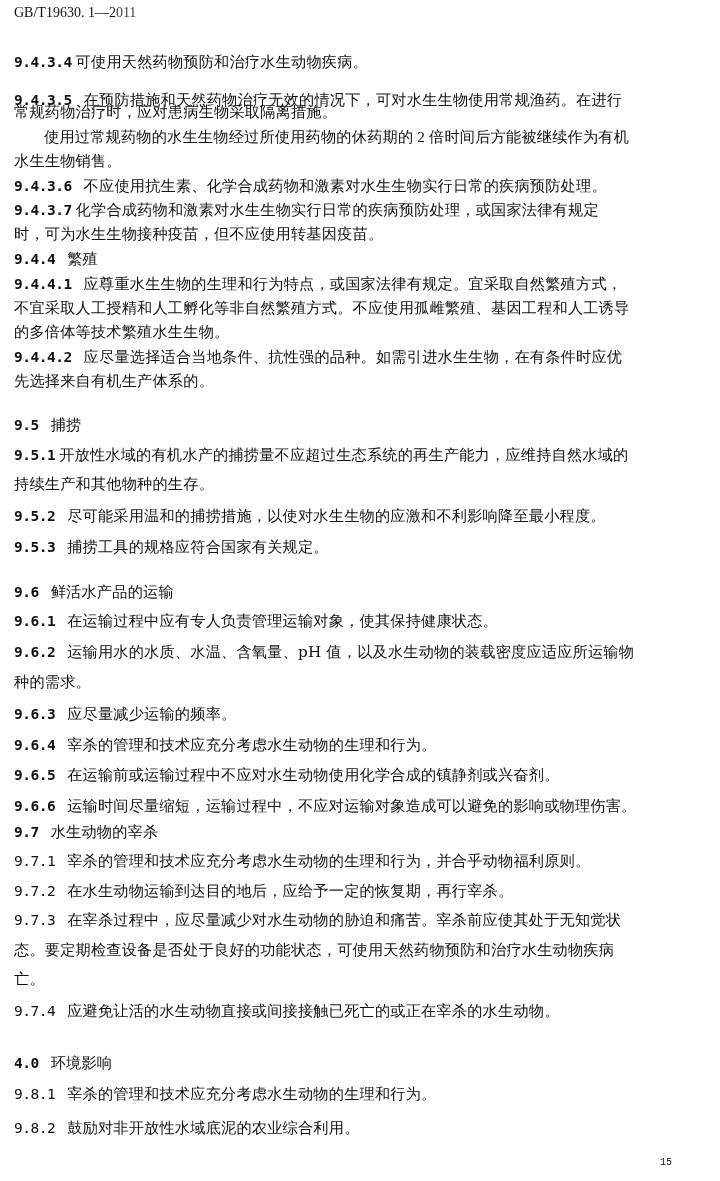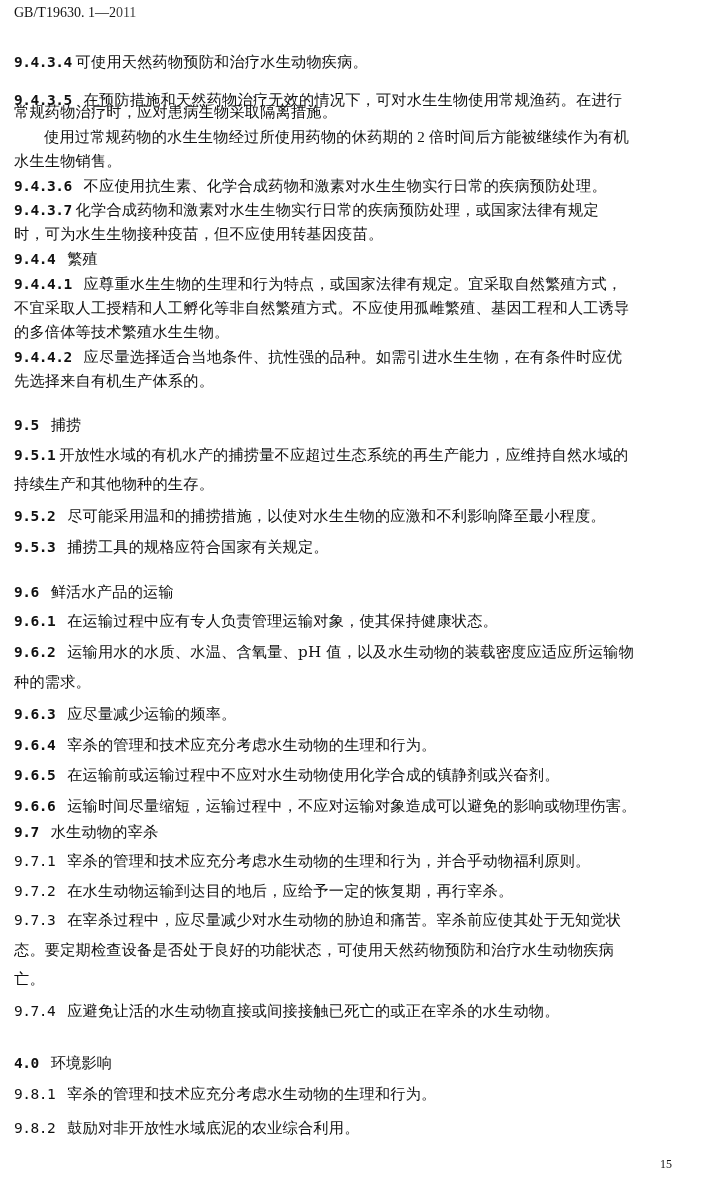--- a/index.html
+++ b/index.html
@@ -7,21 +7,21 @@
          font-family: "DejaVu Serif", "Liberation Serif", serif; color: #111; }
   .hdr { position: absolute; left: 14px; top: 5px; font-family: "Liberation Serif", serif; font-size: 14px; color: #111; }
   .hdr .red { color: #404040; text-align: right; }
   .ln { position: absolute; left: 14px; width: 692px; font-size: 15.2px; line-height: 20px; white-space: nowrap; letter-spacing: 0.2px; }
   .ln.indent { left: 44px; width: 662px; font-family: Liberation Serif, serif; }
   .num { font-family: "DejaVu Sans Mono", "Liberation Mono", monospace; font-size: 14.5px; letter-spacing: -0.5px; }
   .num.bold { font-weight: bold; }
   .gap { display: inline-block; width: 12px; }
   .gap.sm { width: 4px; }
   .h { font-weight: normal; font-family: "DejaVu Sans", sans-serif; }
-  .pg { position: absolute; left: 660px; top: 1157px; font-family: Liberation Serif, serif; font-size: 12px; }
+  .pg { position: absolute; left: 660px; top: 1157px; font-family: Liberation Mono, monospace; font-size: 10px; }
 </style>
 </head>
 <body>
 
 <div class="hdr"><span>GB/T19630. 1—2</span><span class="red">011</span></div>
 
 <div class="ln" style="top:52px"><span class="num bold">9.4.3.4</span><span class="gap sm"></span><span>可使用天然药物预防和治疗水生动物疾病。</span></div>
 <div class="ln" style="top:90px"><span class="num bold">9.4.3.5</span><span class="gap"></span><span>在预防措施和天然药物治疗无效的情况下，可对水生生物使用常规渔药。在进行</span></div>
 <div class="ln" style="top:102px"><span>常规药物治疗时，应对患病生物采取隔离措施。</span></div>
 <div class="ln indent" style="top:127px"><span>使用过常规药物的水生生物经过所使用药物的休药期的 2 倍时间后方能被继续作为有机</span></div>

